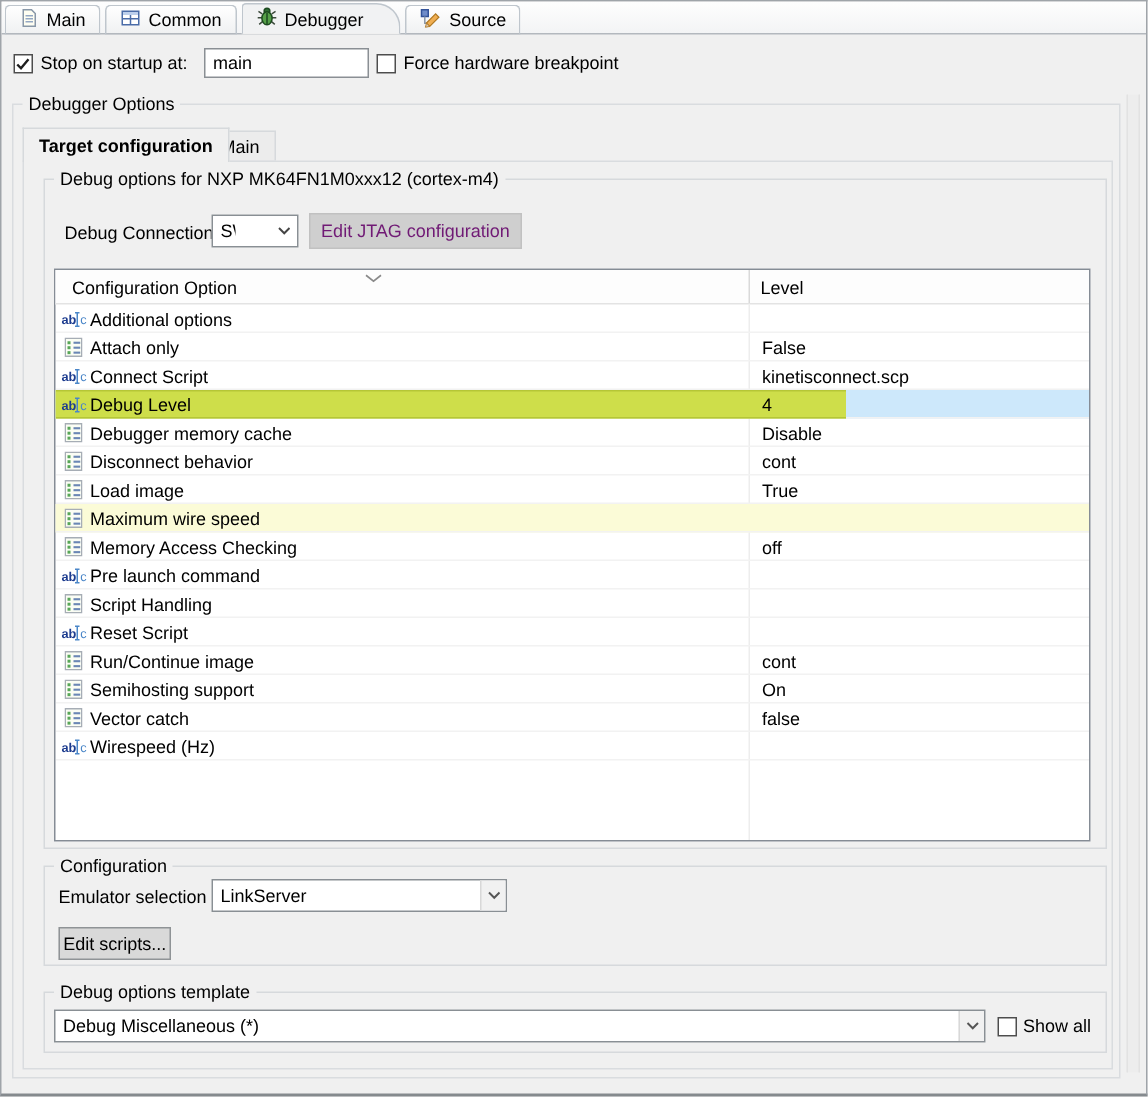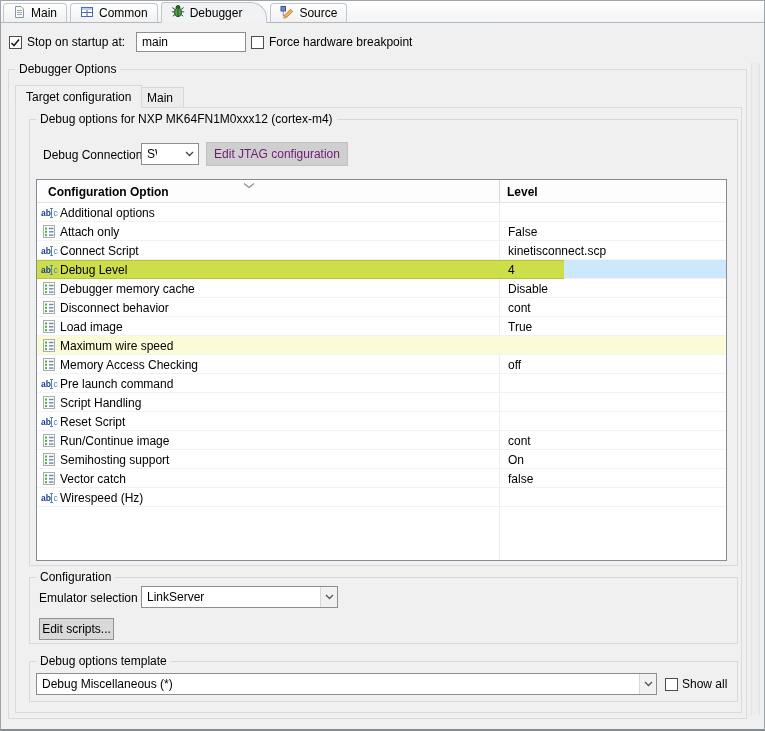--- a/index.html
+++ b/index.html
@@ -33,42 +33,42 @@
     padding:0 0 0 5px; display:flex; align-items:center; }
 
   
   .grp { position:absolute; border:1px solid #d9dcdf; }
   .grp-title { position:absolute; top:-8px; left:6px; background:#f0f0f0;
     padding:0 4px; line-height:15px; white-space:nowrap; }
 
   
   .itab { position:absolute; border:1px solid #d6d9dc; border-bottom:none;
     background:#f0f0f0; display:flex; align-items:center; padding:0 10px; white-space:nowrap; }
-  .itab.active { z-index:3; }
+  .itab.active { z-index:3;font-weight:bold; }
   .itab.inactive { background:#ececec; border-bottom:1px solid #d6d9dc; }
   .itab-content { position:absolute; border:1px solid #d9dcdf; background:#f0f0f0; }
 
   
   .combo { position:absolute; display:flex; align-items:center; background:#fff;
     border:1px solid #898f94; }
   .combo .combo-txt { flex:1; padding-left:5px; white-space:nowrap; overflow:hidden; }
   .combo .combo-arrow { width:17px; align-self:stretch; display:flex;
     align-items:center; justify-content:center; background:#f1f1f1; border-left:1px solid #d8d8d8; }
   .combo .combo-arrow.plain { background:#fff; border-left:none; }
 
   
   .btn { position:absolute; border:1px solid #8f9396; background:#d9d9d9;
     display:flex; align-items:center; justify-content:center; white-space:nowrap; }
   .btn.disabled { background:#cfcfcf; border-color:#c1c1c1; color:#701a75; }
 
   
   .ptable { position:absolute; left:35px; top:178px; width:691px; height:382px;
     background:#fff; border:1px solid #858c95; }
   .pt-header { position:absolute; top:0; left:0; right:0; height:23px;
-    background:#fdfdfd; border-bottom:1px solid #e3e3e3;font-weight:bold; }
+    background:#fdfdfd; border-bottom:1px solid #e3e3e3; }
   .pt-header .hdr-divider { position:absolute; left:462px; top:0; bottom:0;
     width:1px; background:#d9d9d9; }
   .hdr-col1 { position:absolute; left:11px; top:0; line-height:24px; }
   .hdr-col2 { position:absolute; left:470px; top:0; line-height:24px; }
   .sort-ind { position:absolute; left:206px; top:-2px; }
   .pt-body { position:absolute; top:23px; left:0; right:0; bottom:0; }
   .col-divider { position:absolute; left:462px; top:0; bottom:0; width:1px; background:#ededed; }
   .prow { position:relative; height:19px; box-shadow: inset 0 -1px 0 #f2f2f2; }
   .opt-cell { position:absolute; left:0; top:0; height:100%; width:462px;
     display:flex; align-items:center; z-index:1; }

